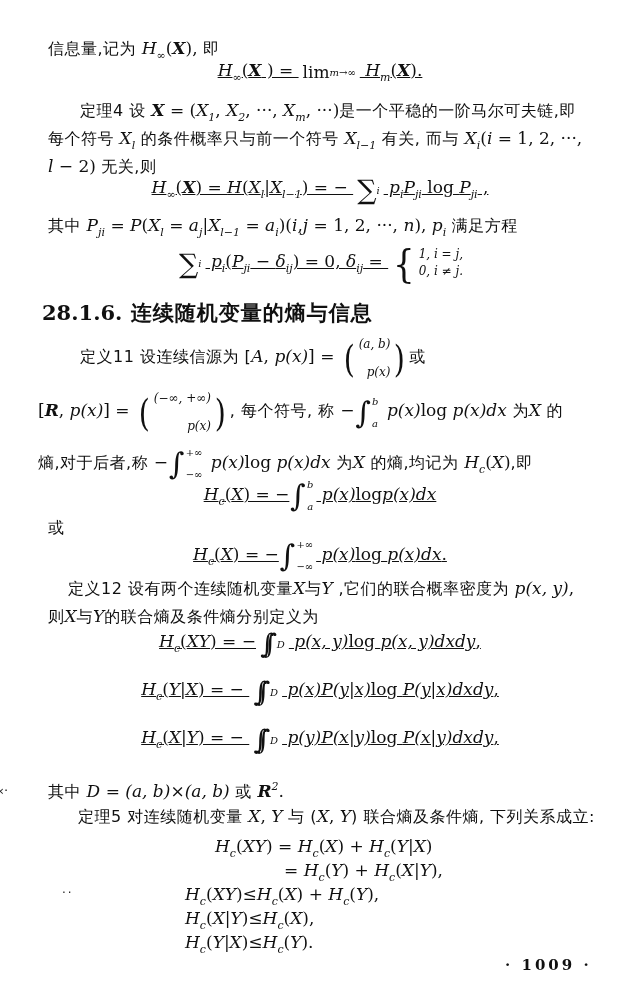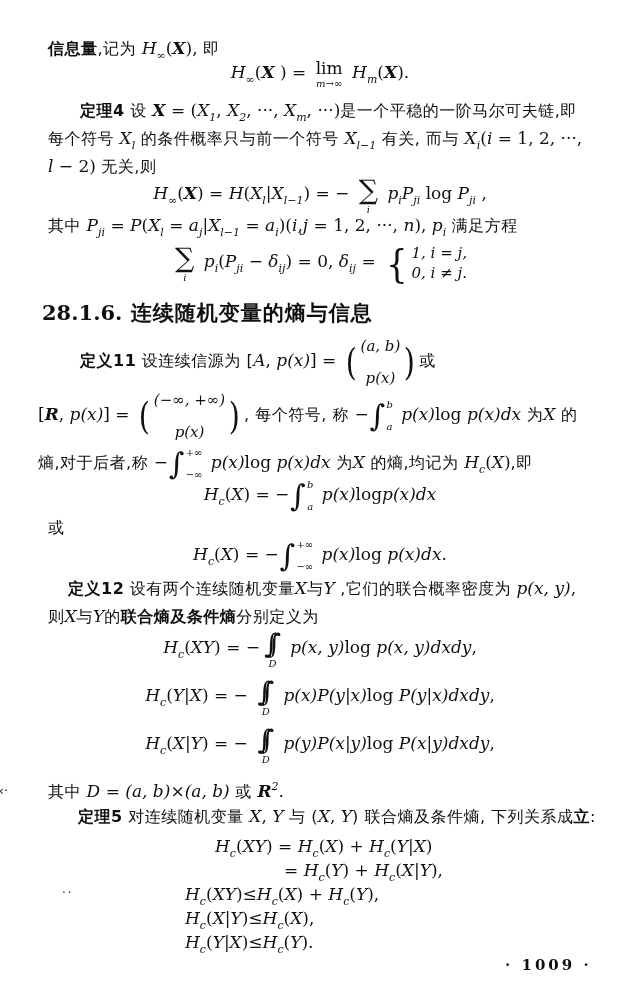--- a/index.html
+++ b/index.html
@@ -9,54 +9,54 @@
     width:640px; height:988px;
     background:#ffffff;
     overflow:hidden;
     color:#101010;
   }
   .line {
     position:absolute;
     white-space:nowrap;
     line-height:1.25;
   }
-  .center { left:0; width:640px; text-align:center; }
+  .center { left:0; width:640px; text-align:center;text-decoration:underline; }
 
   
   .tx { font-family:"DejaVu Sans", sans-serif; font-size:16px; letter-spacing:0.5px; }
-  .tx.bold { font-weight:bold; }
+  .tx.bold { font-weight:normal; }
   .rm { font-family:"DejaVu Serif", serif; font-size:17px; }
   .mi { font-family:"DejaVu Serif", serif; font-style:italic; font-size:17px; }
   .mi.bold { font-weight:bold; }
   .ss { font-family:"DejaVu Serif", serif; font-style:italic; font-size:11px; }
   .ss.sub { vertical-align:-5px; }
   .ss.sup { vertical-align:7px; }
 
   
   .heading .tx { font-size:21px; font-weight:bold; letter-spacing:1px;margin-top:16px; }
   .heading .rm { font-size:21px; font-weight:bold; }
 
   
-  .under { display:inline-flex; flex-direction:column; align-items:center; vertical-align:middle; margin:0 4px; }
+  .under { display:inline-flex; align-items:center; vertical-align:middle; margin:0 4px; }
   .umain { font-family:"DejaVu Serif", serif; font-style:normal; font-size:17px; line-height:1; }
   .umain.big { font-size:27px; }
   .ubelow { font-family:"DejaVu Serif", serif; font-style:italic; font-size:10px; line-height:1; margin-top:2px; }
   .iintrow { letter-spacing:-0.42em; padding-right:0.42em; }
 
   
   .intwrap { display:inline-flex; align-items:center; vertical-align:middle; margin:0 1px; }
   .intg { font-family:"DejaVu Serif", serif; font-size:30px; line-height:1; }
   .lims { display:inline-flex; flex-direction:column; justify-content:space-between; height:32px; margin-left:1px; margin-right:2px; }
   .lsup, .lsub { font-family:"DejaVu Serif", serif; font-style:italic; font-size:10px; line-height:1; }
 
   
   .pstack { display:inline-flex; align-items:center; vertical-align:middle; margin:0 2px; }
   .bigp { font-family:"DejaVu Serif", serif; font-size:38px; font-weight:200; line-height:1; transform:scaleX(0.75); }
-  .vstack { display:inline-flex; flex-direction:column; align-items:center; row-gap:15px; padding:0 2px; }
-  .vstack .row { font-family:"DejaVu Serif", serif; font-style:italic; font-size:15px; line-height:1.1; }
+  .vstack { display:inline-flex; flex-direction:column; align-items:flex-end; row-gap:15px; padding:0 2px; }
+  .vstack .row { font-family:"DejaVu Serif", serif; font-style:italic; font-size:12px; line-height:1.1; }
 
   
   .caseswrap { display:inline-flex; align-items:center; vertical-align:middle; margin-left:3px; }
   .bigb { font-family:"DejaVu Serif", serif; font-size:40px; font-weight:200; line-height:1; transform:scaleX(0.85); }
   .caseswrap .vstack { align-items:flex-start; row-gap:4px; padding-left:2px; }
 
   
   .l0  { top:38px;  left:48px; }
   .l1  { top:60px; }
   .l2  { top:100px; left:80px; }

